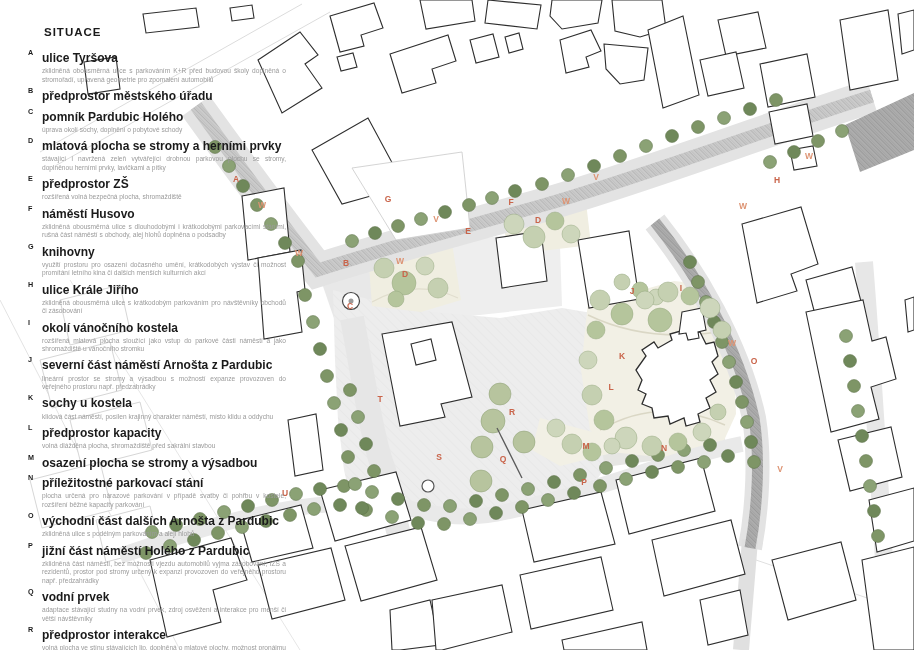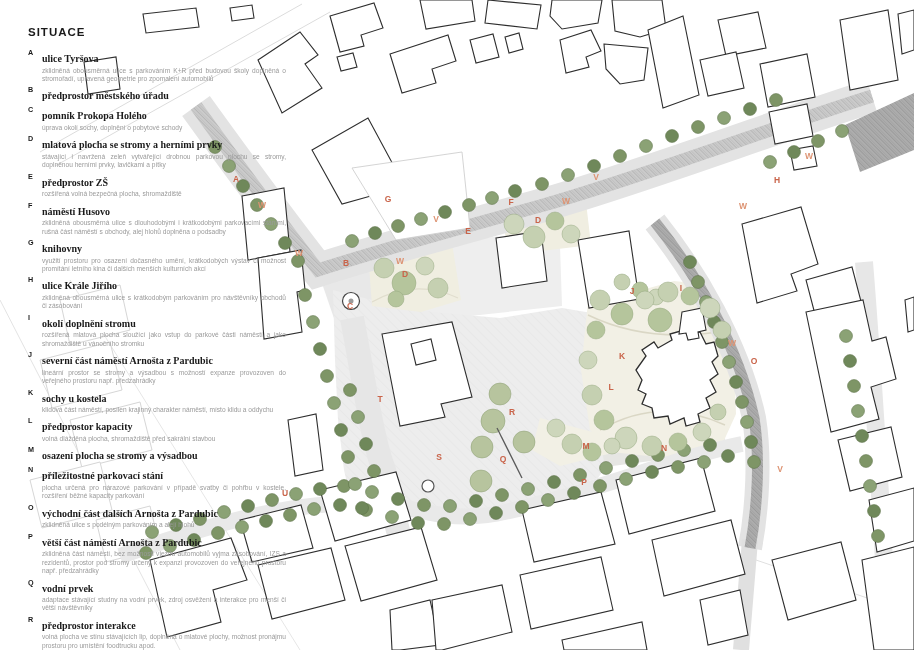--- a/index.html
+++ b/index.html
@@ -1,24 +1,24 @@
 <!DOCTYPE html>
 <html><head>
 <meta charset="utf-8">
 <style>
   html,body{margin:0;padding:0;background:#ffffff;}
   .stage{position:relative;width:914px;height:650px;background:#fff;overflow:hidden;
          font-family:"Liberation Sans",sans-serif;}
   .map-svg{position:absolute;left:0;top:0;width:914px;height:650px;}
   .legend{position:absolute;left:28px;top:26px;width:258px;z-index:5;}
-  .legend-title{font-size:11.5px;font-weight:bold;letter-spacing:1px;color:#1a1a1a;margin:0 0 10px 0;}
+  .legend-title{font-size:11.5px;font-weight:bold;letter-spacing:1px;color:#1a1a1a;margin:0 0 10px 16px;}
   .legend-item{display:grid;grid-template-columns:14px 1fr;margin:0 0 2px 0;}
   .legend-letter{font-size:7.2px;font-weight:bold;color:#1a1a1a;line-height:1.3;}
   .legend-body{}
-  .legend-item-title{font-size:10px;font-weight:bold;color:#1a1a1a;line-height:1.3;font-family:Liberation Serif, serif;}
+  .legend-item-title{font-size:12px;font-weight:bold;color:#1a1a1a;line-height:1.3;}
   .legend-item-desc{font-size:6.6px;color:#9a9a9a;line-height:1.28;margin-top:.5px;
                     text-align:justify;}
 </style>
 </head>
 <body>
 
 <div class="stage">
 
   <svg class="map-svg" id="plan" viewBox="0 0 914 650">
     <defs>
@@ -349,21 +349,21 @@
       <span class="legend-letter">B</span>
       <span class="legend-body">
         <span class="legend-item-title">předprostor městského úřadu</span>
         
       </span>
     </div>
 
     <div class="legend-item">
       <span class="legend-letter">C</span>
       <span class="legend-body">
-        <span class="legend-item-title">pomník Prokopa Holého</span>
+        <span class="legend-item-title">pomník Pardubic Holého</span>
         <div class="legend-item-desc">úprava okolí sochy, doplnění o pobytové schody</div>
       </span>
     </div>
 
     <div class="legend-item">
       <span class="legend-letter">D</span>
       <span class="legend-body">
         <span class="legend-item-title">mlatová plocha se stromy a herními prvky</span>
         <div class="legend-item-desc">stávající i navržená zeleň vytvářející drobnou parkovou plochu se stromy, doplněnou herními prvky, lavičkami a pítky</div>
       </span>
@@ -397,21 +397,21 @@
       <span class="legend-letter">H</span>
       <span class="legend-body">
         <span class="legend-item-title">ulice Krále Jiřího</span>
         <div class="legend-item-desc">zklidněná obousměrná ulice s krátkodobým parkováním pro návštěvníky obchodů či zásobování</div>
       </span>
     </div>
 
     <div class="legend-item">
       <span class="legend-letter">I</span>
       <span class="legend-body">
-        <span class="legend-item-title">okolí doplnění stromu</span>
+        <span class="legend-item-title">okolí vánočního kostela</span>
         <div class="legend-item-desc">rozšířená mlatová plocha sloužící jako vstup do parkové části náměstí a jako shromaždiště u vánočního stromku</div>
       </span>
     </div>
 
     <div class="legend-item">
       <span class="legend-letter">J</span>
       <span class="legend-body">
         <span class="legend-item-title">severní část náměstí Arnošta z Pardubic</span>
         <div class="legend-item-desc">lineární prostor se stromy a výsadbou s možností expanze provozoven do veřejného prostoru např. předzahrádky</div>
       </span>
@@ -453,21 +453,21 @@
       <span class="legend-letter">O</span>
       <span class="legend-body">
         <span class="legend-item-title">východní část dalších Arnošta z Pardubic</span>
         <div class="legend-item-desc">zklidněná ulice s podélným parkováním a alejí hlohů</div>
       </span>
     </div>
 
     <div class="legend-item">
       <span class="legend-letter">P</span>
       <span class="legend-body">
-        <span class="legend-item-title">větší část náměstí Arnošta z Pardubic</span>
+        <span class="legend-item-title">jižní část náměstí Holého z Pardubic</span>
         <div class="legend-item-desc">zklidněná část náměstí, bez možnosti vjezdu automobilů vyjma zásobování, IZS a rezidentů, prostor pod stromy určený k expanzi provozoven do veřejného prostoru např. předzahrádky</div>
       </span>
     </div>
 
     <div class="legend-item">
       <span class="legend-letter">Q</span>
       <span class="legend-body">
         <span class="legend-item-title">vodní prvek</span>
         <div class="legend-item-desc">adaptace stávající studny na vodní prvek, zdroj osvěžení a interakce pro menší či větší návštěvníky</div>
       </span>

